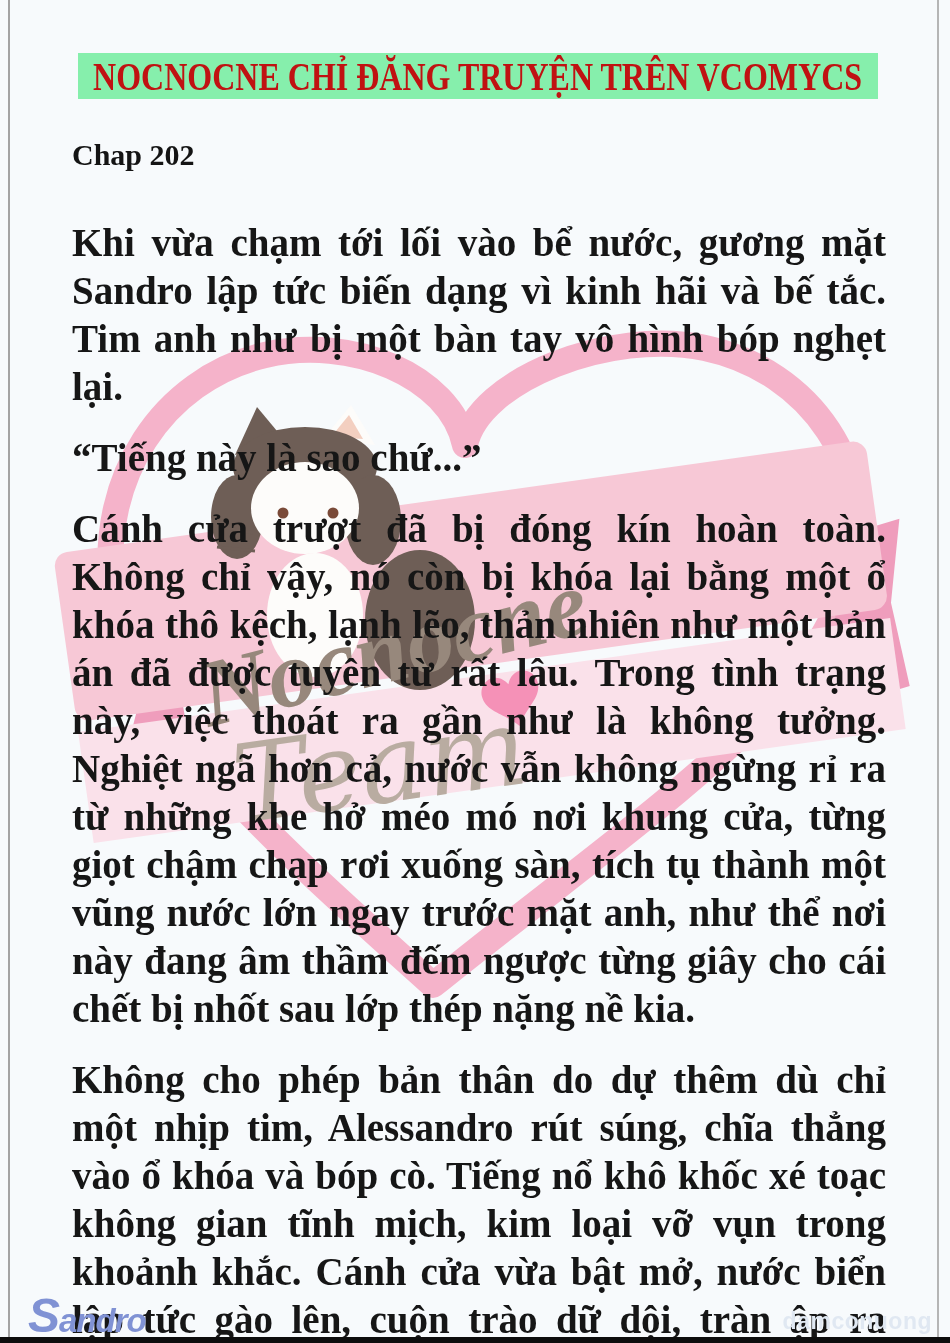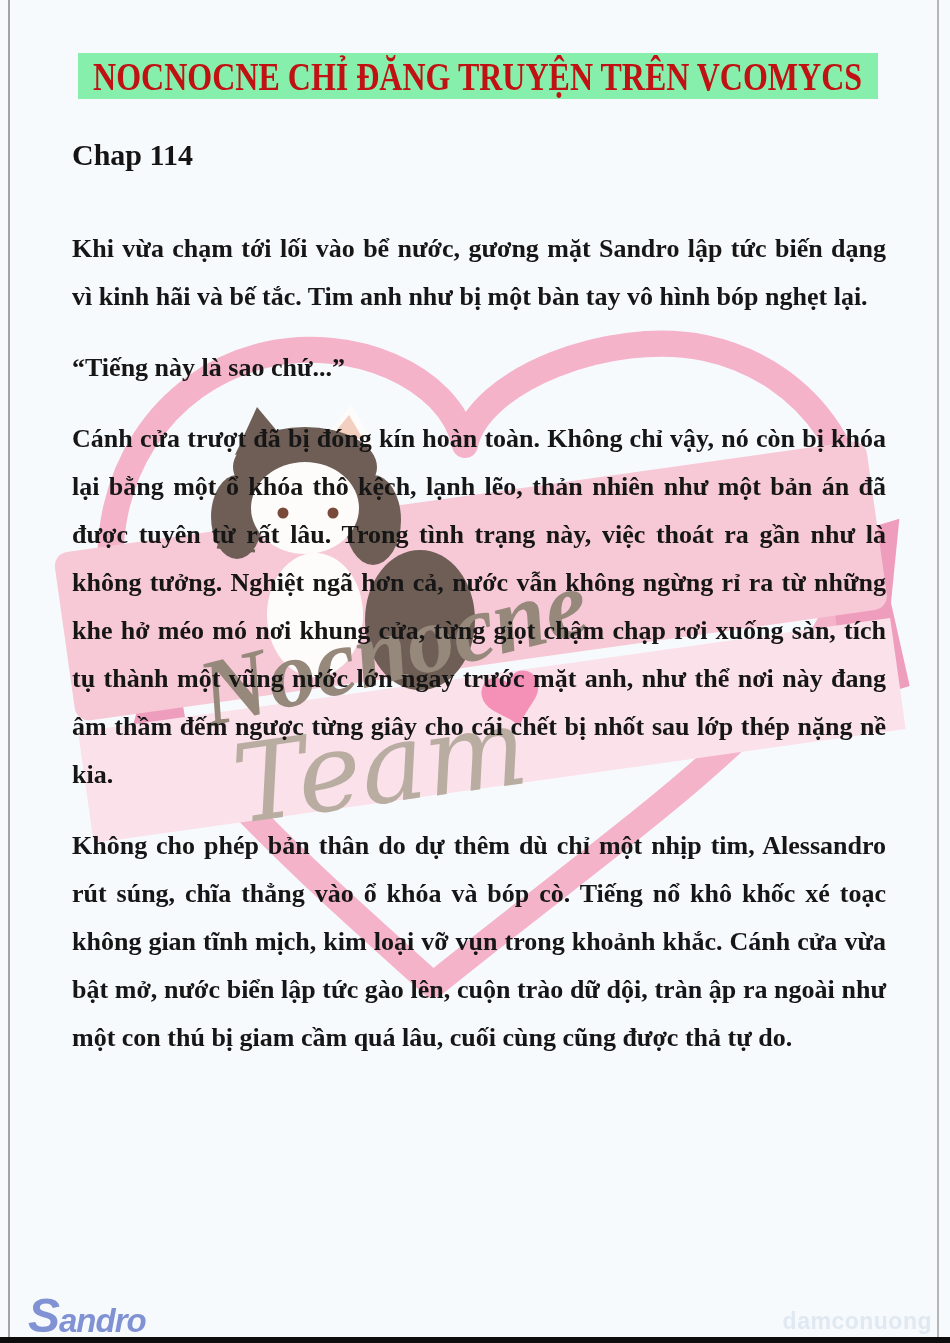--- a/index.html
+++ b/index.html
@@ -12,21 +12,21 @@
 
   .wm{position:absolute;left:50px;top:330px;width:870px;height:690px;z-index:1;}
 
   .content{position:absolute;left:0;top:0;width:950px;z-index:3;}
   .banner{position:absolute;left:78px;top:53px;width:800px;height:46px;
           background:#86efac;display:flex;align-items:center;justify-content:center;}
   .banner-text{font-size:40px;font-weight:bold;color:#c01212;white-space:nowrap;
                transform:scaleX(0.80);transform-origin:center;letter-spacing:0px;}
   .chap{position:absolute;left:72px;top:138px;font-size:30px;font-weight:bold;color:#141414;}
   .paras{position:absolute;left:72px;top:210px;width:814px;}
-  .paras p{margin:15px 0 23px 0;font-size:26px;font-weight:bold;color:#161616;
+  .paras p{margin:9px 0 23px 0;font-size:39px;font-weight:bold;color:#161616;
            line-height:48px;text-align:justify;}
   .paras p:last-child{margin-bottom:0;font-family:Liberation Serif, serif;}
 
   .vlogo{position:absolute;left:28px;top:1288px;z-index:5;color:#8092d4;
          font-family:"Liberation Sans",sans-serif;font-style:italic;font-weight:bold;
          font-size:33px;letter-spacing:-1px;}
   .vlogo::first-letter{font-size:48px;}
   .credit{position:absolute;right:18px;top:1308px;z-index:5;color:#e0e8f2;
           font-family:"Liberation Sans",sans-serif;font-weight:bold;font-size:23px;
           letter-spacing:0.5px;}
@@ -67,21 +67,21 @@
 
     <text x="330" y="473" text-anchor="middle" transform="rotate(-8 330 435)" font-family="DejaVu Serif, serif" font-size="108" font-style="italic" fill="#b9aca1">Team</text>
 
     <path transform="translate(428,352) rotate(-15) scale(1.8)" d="M23.6,0c-3.4,0-6.3,2.7-7.6,5.6C14.7,2.7,11.8,0,8.4,0C3.8,0,0,3.8,0,8.4 c0,9.4,9.5,11.9,16,21.2 c6.1-9.3,16-12.1,16-21.2C32,3.8,28.2,0,23.6,0z" fill="#f591b7"></path>
   </svg>
 
   <div class="content">
     <div class="banner">
       <span class="banner-text">NOCNOCNE CHỈ ĐĂNG TRUYỆN TRÊN VCOMYCS</span>
     </div>
-    <div class="chap">Chap 114</div>
+    <div class="chap">Chap 202</div>
     <div class="paras">
       <p>Khi vừa chạm tới lối vào bể nước, gương mặt Sandro lập tức biến dạng vì kinh hãi và bế tắc. Tim anh như bị một bàn tay vô hình bóp nghẹt lại.</p>
       <p>“Tiếng này là sao chứ...”</p>
       <p>Cánh cửa trượt đã bị đóng kín hoàn toàn. Không chỉ vậy, nó còn bị khóa lại bằng một ổ khóa thô kệch, lạnh lẽo, thản nhiên như một bản án đã được tuyên từ rất lâu. Trong tình trạng này, việc thoát ra gần như là không tưởng. Nghiệt ngã hơn cả, nước vẫn không ngừng rỉ ra từ những khe hở méo mó nơi khung cửa, từng giọt chậm chạp rơi xuống sàn, tích tụ thành một vũng nước lớn ngay trước mặt anh, như thể nơi này đang âm thầm đếm ngược từng giây cho cái chết bị nhốt sau lớp thép nặng nề kia.</p>
       <p>Không cho phép bản thân do dự thêm dù chỉ một nhịp tim, Alessandro rút súng, chĩa thẳng vào ổ khóa và bóp cò. Tiếng nổ khô khốc xé toạc không gian tĩnh mịch, kim loại vỡ vụn trong khoảnh khắc. Cánh cửa vừa bật mở, nước biển lập tức gào lên, cuộn trào dữ dội, tràn ập ra ngoài như một con thú bị giam cầm quá lâu, cuối cùng cũng được thả tự do.</p>
     </div>
   </div>
 
   <div class="vlogo">Sandro</div>
   <div class="credit">damconuong</div>

